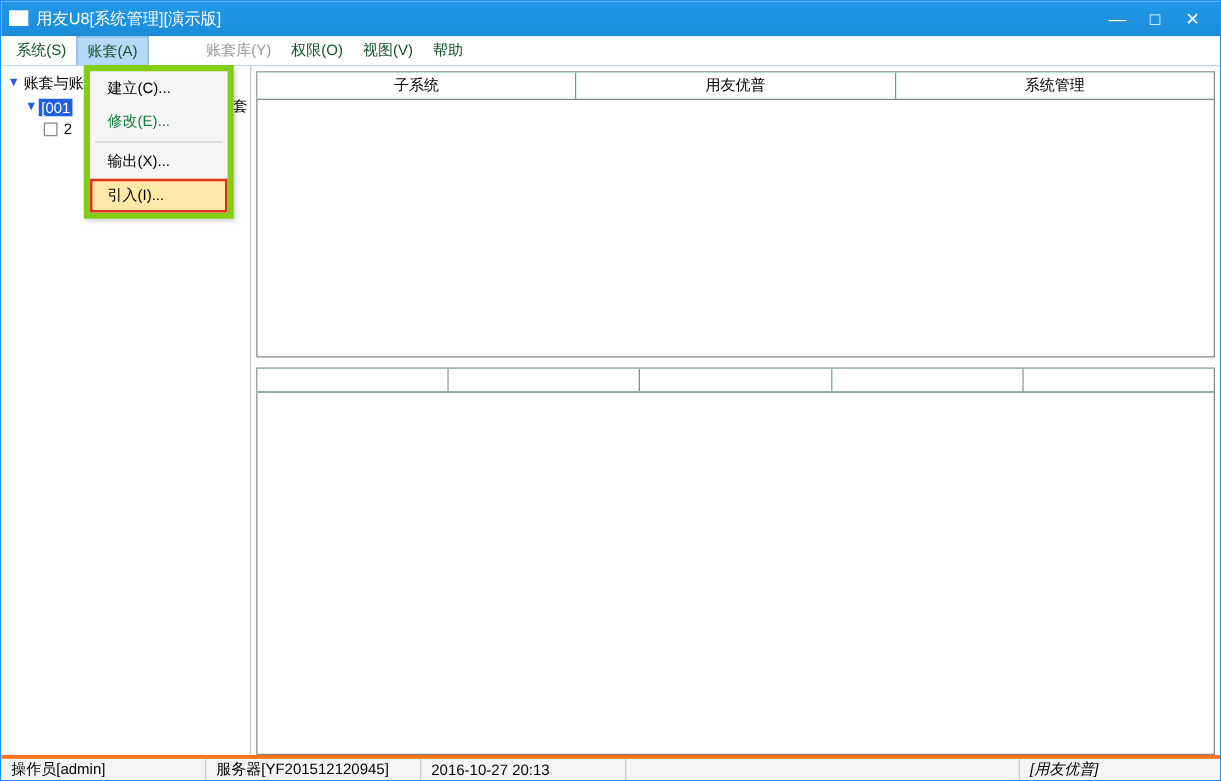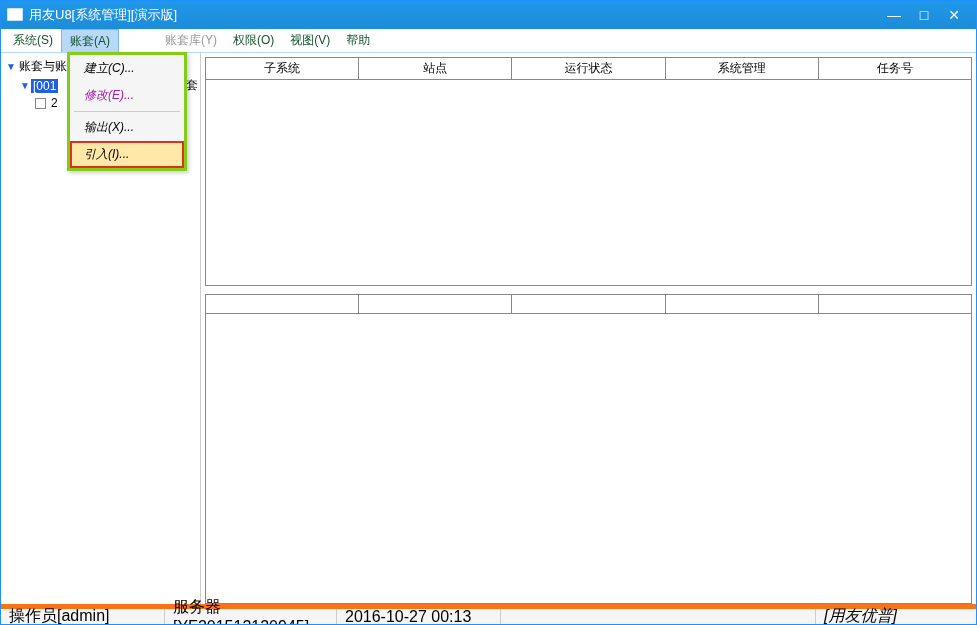--- a/index.html
+++ b/index.html
@@ -50,31 +50,30 @@
 }
 .menu-item.disabled { color: #999; padding-left: 46px; }
 
 
 .dropdown {
   position: absolute;
   top: 52px;
   left: 67px;
   width: 120px;
   background: #f5f5f5;
-  border: 3px solid #84cc16;
+  border: 5px solid #84cc16;
   box-shadow: 2px 2px 4px rgba(0,0,0,0.2);
   z-index: 100;
-  font-style: italic;
 }
 .dropdown-item {
   padding: 5px 14px;
   cursor: pointer;
   color: #000;
 }
-.dropdown-item.disabled { color: #a21caf; }
+.dropdown-item.disabled { color: #15803d; }
 .dropdown-item.highlighted {
   background: #ffe8a8;
   border: 2px solid #e03020;
   padding: 3px 12px;
 }
 .dropdown-sep {
   height: 1px;
   background: #ccc;
   margin: 2px 4px;
 }
@@ -126,25 +125,25 @@
 }
 .grid-header .hcell:last-child { border-right: none; }
 .grid-body { background: #fff; }
 .top-grid { height: 229px; margin-bottom: 8px; }
 .bottom-grid { flex: 1; }
 .bottom-grid .grid-header .hcell { height: 18px; }
 
 
 .status-bar {
   height: 20px;
-  border-top: 5px solid #f97316;
+  border-top: 3px solid #f97316;
   background: #f5f5f5;
   display: flex;
   align-items: center;
-  font-size: 16px;
+  font-size: 12px;
   justify-content: space-between;
 }
 .status-cell {
   padding: 0 8px;
   border-right: 1px solid #ccc;
   height: 100%;
   display: flex;
   align-items: center;
 }
 .status-cell.w1 { width: 164px; }
@@ -205,40 +204,38 @@
     <div class="tree-node l3">
       <span class="checkbox"></span>
       <span class="tree-label">2</span>
     </div>
   </div>
 
   <div class="right-panel">
     <div class="grid top-grid">
       <div class="grid-header">
         <div class="hcell">子系统</div>
-        <div class="hcell">站点</div>
-        <div class="hcell">运行状态</div>
+        <div class="hcell">用友优普</div>
         <div class="hcell">系统管理</div>
-        <div class="hcell">任务号</div>
       </div>
       <div class="grid-body"></div>
     </div>
 
     <div class="grid bottom-grid">
       <div class="grid-header">
         <div class="hcell"></div>
         <div class="hcell"></div>
         <div class="hcell"></div>
         <div class="hcell"></div>
         <div class="hcell"></div>
       </div>
       <div class="grid-body"></div>
     </div>
   </div>
 </div>
 
 <div class="status-bar">
   <div class="status-cell w1">操作员[admin]</div>
   <div class="status-cell w2">服务器[YF201512120945]</div>
-  <div class="status-cell w3">2016-10-27 00:13</div>
+  <div class="status-cell w3">2016-10-27 20:13</div>
   <div class="status-cell flex"></div>
   <div class="status-cell last">[用友优普]</div>
 </div>
 
 </body></html>

